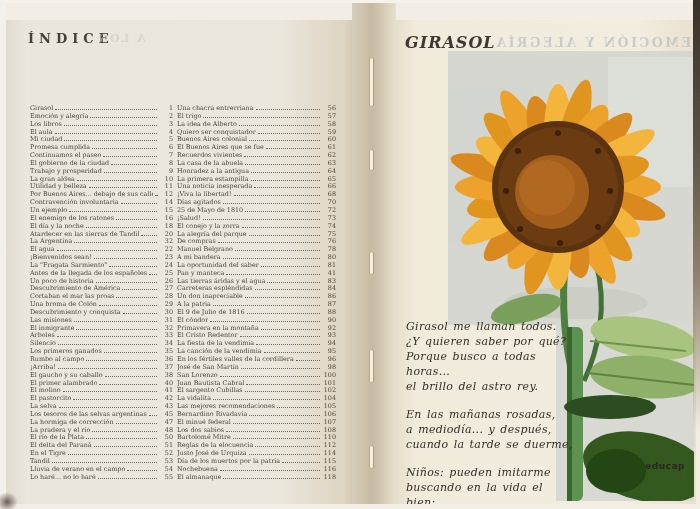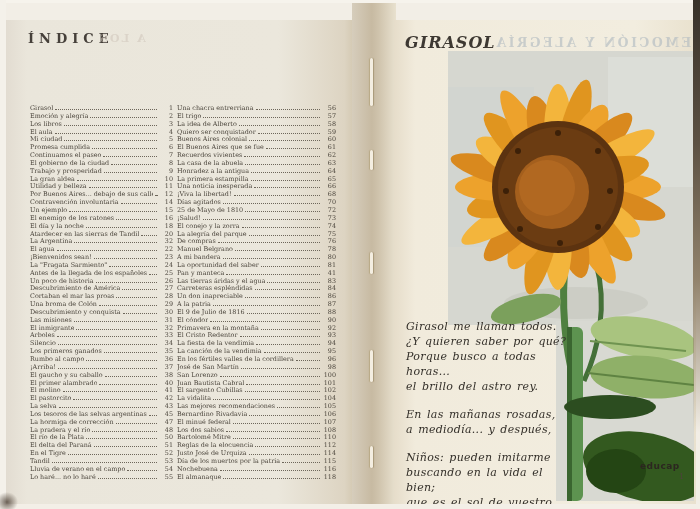--- a/index.html
+++ b/index.html
@@ -39,21 +39,21 @@
   .toc-title{flex-shrink:1;overflow:hidden;}
   .toc-dots{flex:1;min-width:2px;border-bottom:1px dotted #6d665a;margin:0 2px 1.5px 2px;}
   .toc-page{width:14px;text-align:right;flex-shrink:0;}
   
   .girasol-title{position:absolute;left:11px;top:13px;font-size:16px;font-weight:bold;
     font-style:italic;letter-spacing:1px;color:#3d3832;}
   .illustration{position:absolute;left:54px;top:31px;width:246px;height:450px;}
   .poem{position:absolute;left:11px;top:299px;width:172px;font-style:italic;
     font-size:11px;line-height:15px;letter-spacing:.3px;word-spacing:1.5px;color:#332f29;}
   .stanza{margin:0 0 13px 1px;}
-  .publisher{position:absolute;left:246px;top:441px;width:50px;text-align:left;
+  .publisher{position:absolute;left:246px;top:441px;width:50px;text-align:center;
     font-family:"DejaVu Sans","Liberation Sans",sans-serif;
     font-size:9px;font-weight:bold;letter-spacing:.5px;color:#2c2620;}
   .page-num{position:absolute;left:246px;top:452px;width:44px;text-align:right;
     font-size:8px;color:#4c443a;}
 </style>
 </head>
 <body>
 
 <div class="scan">
 
@@ -728,20 +728,21 @@
     <div class="poem">
       <div class="stanza">
         <div>Girasol me llaman todos.</div>
         <div>¿Y quieren saber por qué?</div>
         <div>Porque busco a todas horas...</div>
         <div>el brillo del astro rey.</div>
       </div>
       <div class="stanza">
         <div>En las mañanas rosadas,</div>
         <div>a mediodía... y después,</div>
+        <div>cuando la tarde se duerme,</div>
       </div>
       <div class="stanza">
         <div>Niños: pueden imitarme</div>
         <div>buscando en la vida el bien;</div>
         <div>que es el sol de vuestro ser.</div>
       </div>
     </div>
 
     <div class="publisher">educap</div>
     <div class="page-num">1</div>

